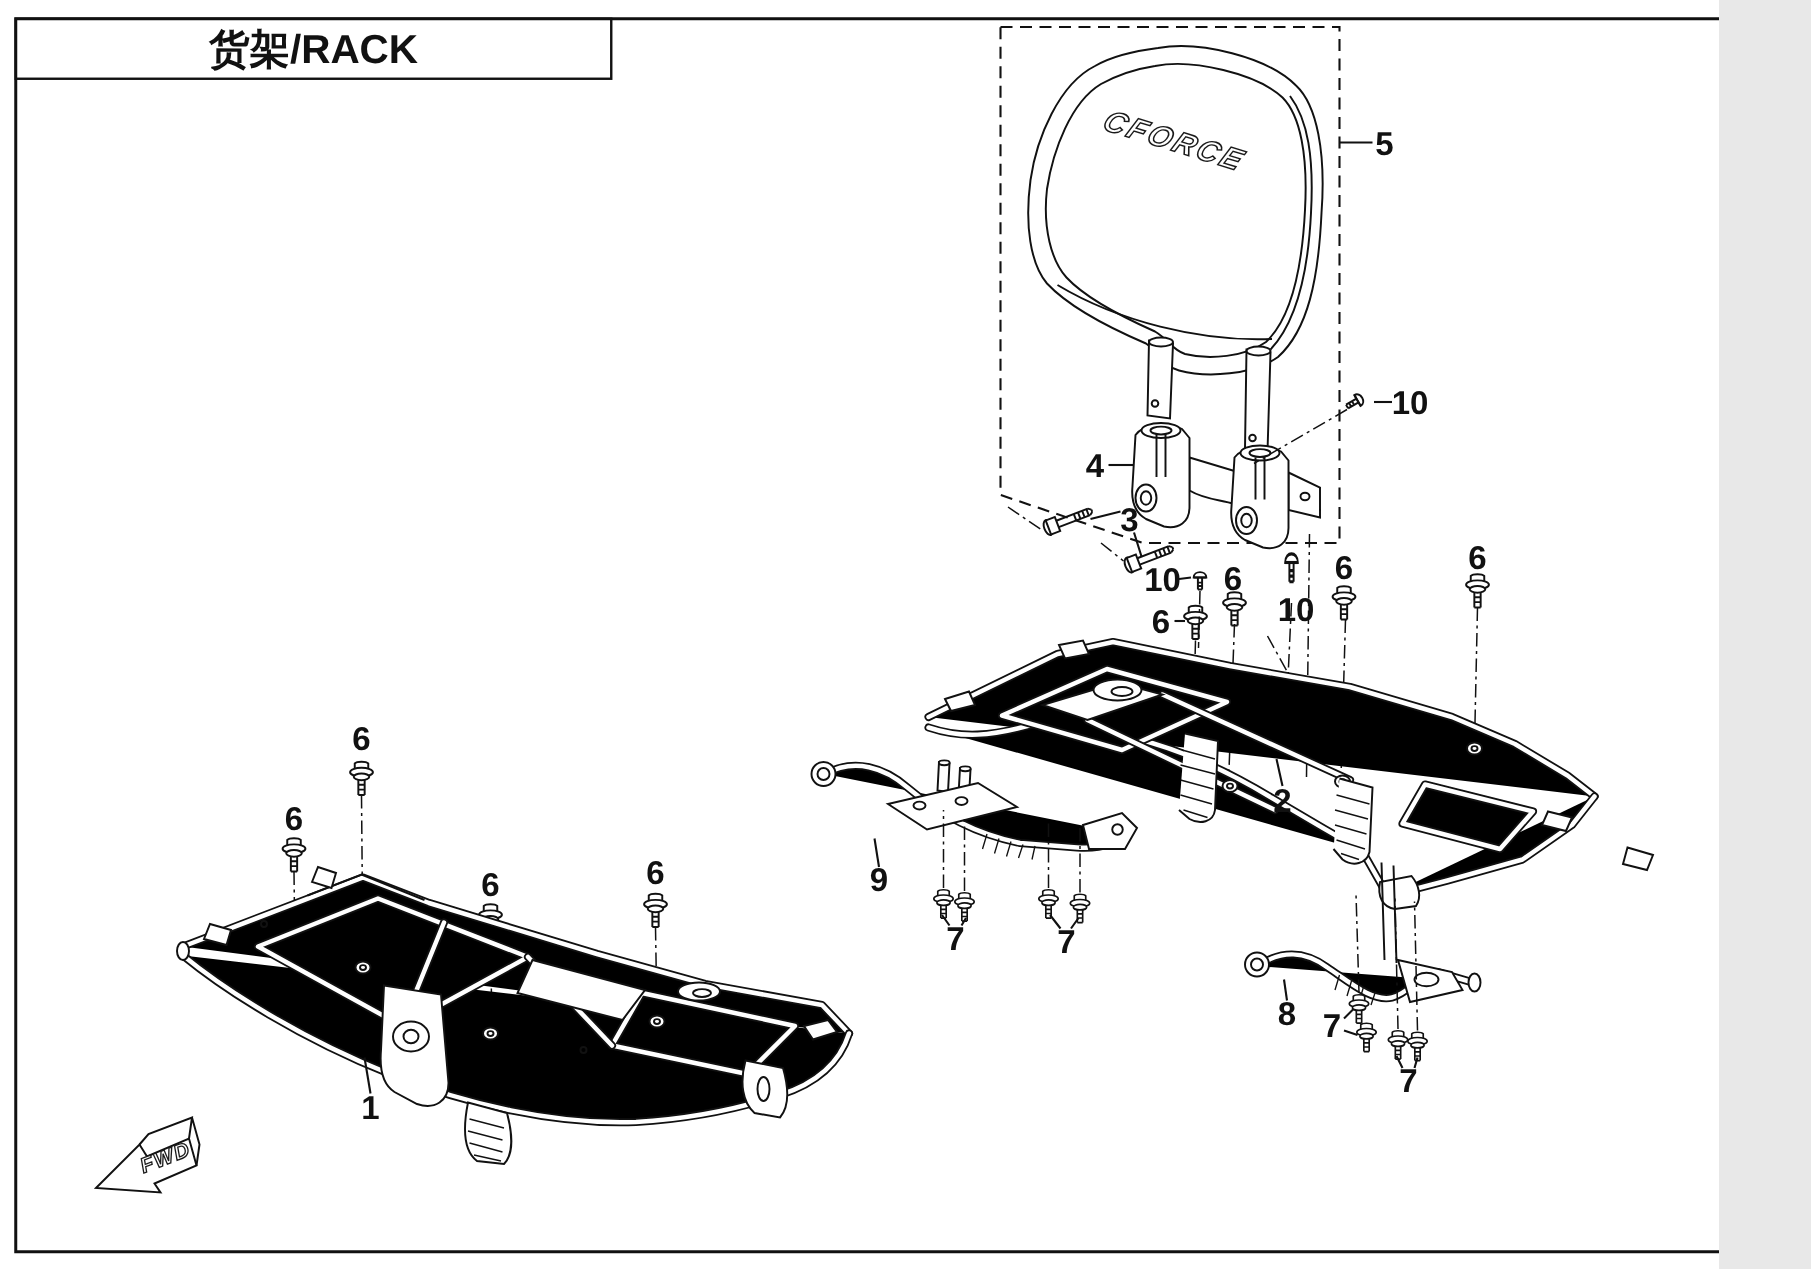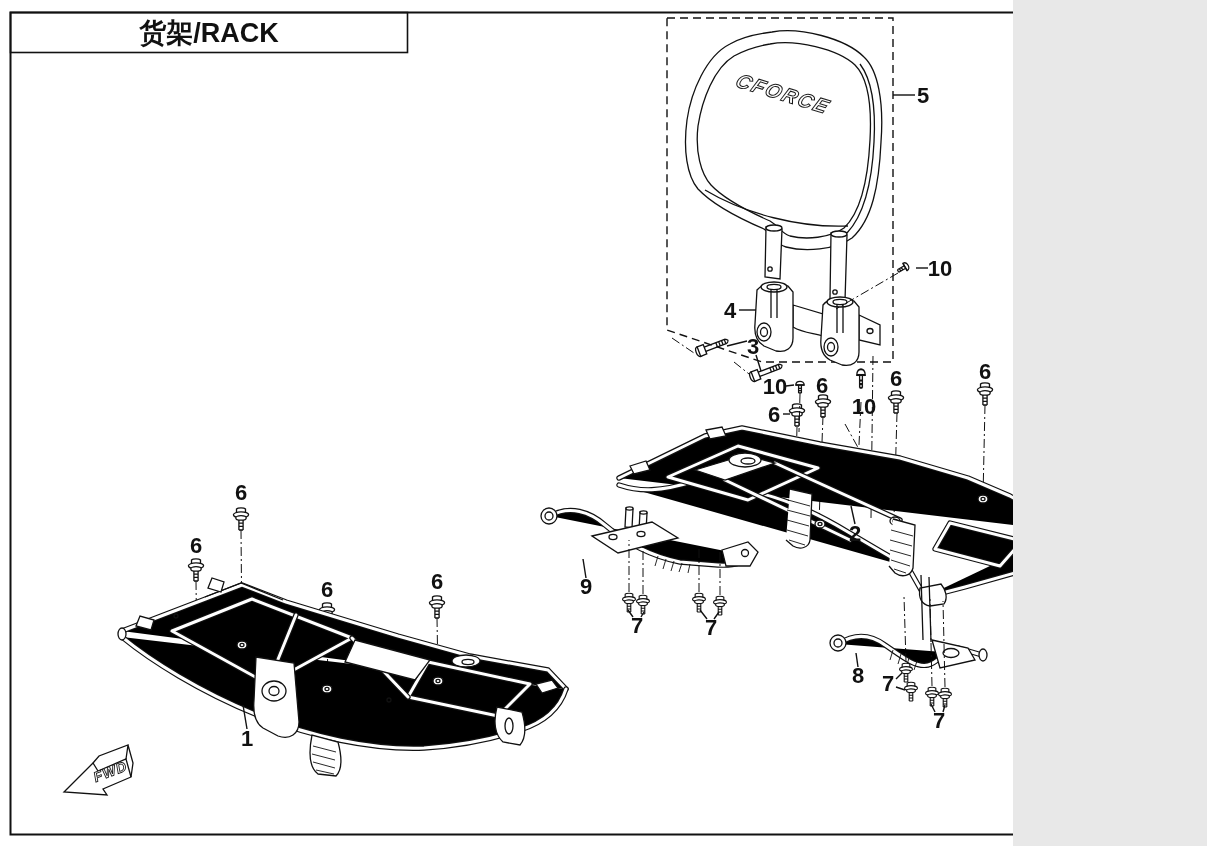--- a/index.html
+++ b/index.html
@@ -1,17 +1,17 @@
 <!DOCTYPE html>
 <html><head>
 <meta charset="utf-8">
 <style>
   html,body { margin:0; padding:0; background:#e8e8e8; }
   #page {
-    position:relative; width:1013px; height:846px; background:#ffffff;
+    position:relative; width:1146px; height:846px; background:#ffffff;
     font-family:"Liberation Sans", sans-serif; overflow:hidden;
   }
   svg text { font-family:"Liberation Sans","DejaVu Sans",sans-serif; fill:#111; }
   .callout { font-size:22px; font-weight:bold; text-anchor:middle; }
   .title-t { font-size:27px; font-weight:bold; text-anchor:middle; }
   .thin  { stroke:#111; stroke-width:1.3; fill:none; }
   .lead  { stroke:#111; stroke-width:1.4; fill:none; }
   .dashdot { stroke:#111; stroke-width:1; fill:none; stroke-dasharray:9 3 2 3; }
   .dashbox { stroke:#111; stroke-width:1.4; fill:none; stroke-dasharray:8 5; }
   .white { fill:#fff; stroke:#111; stroke-width:1.3; }

